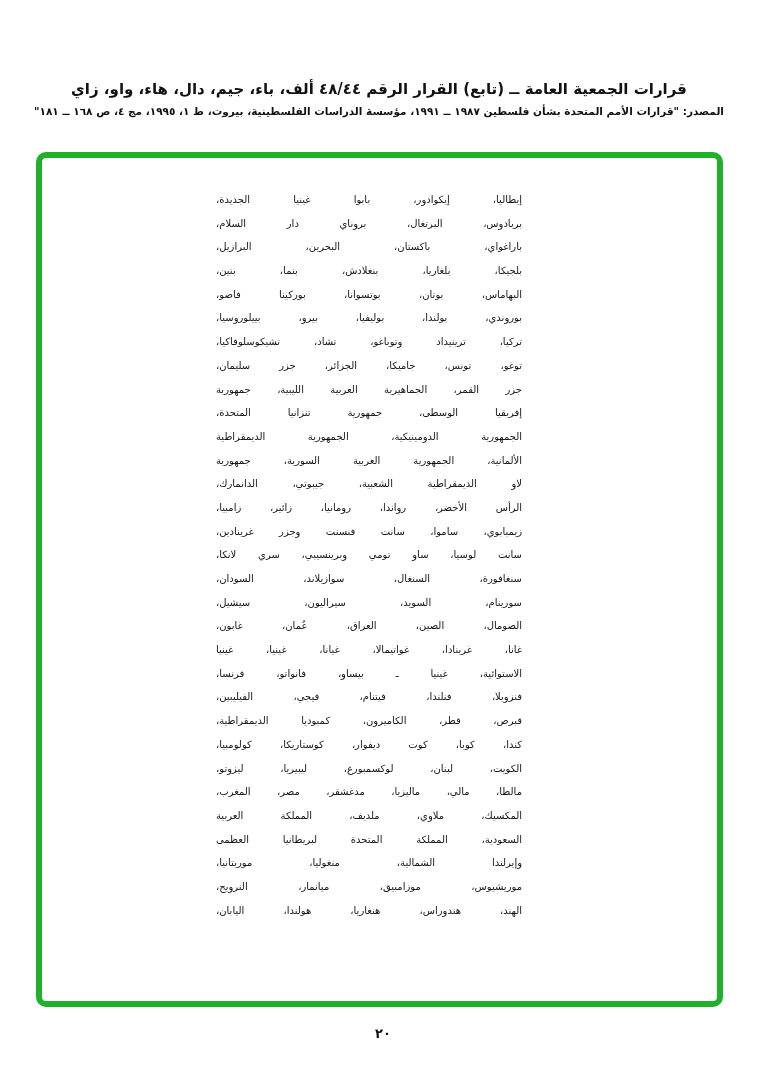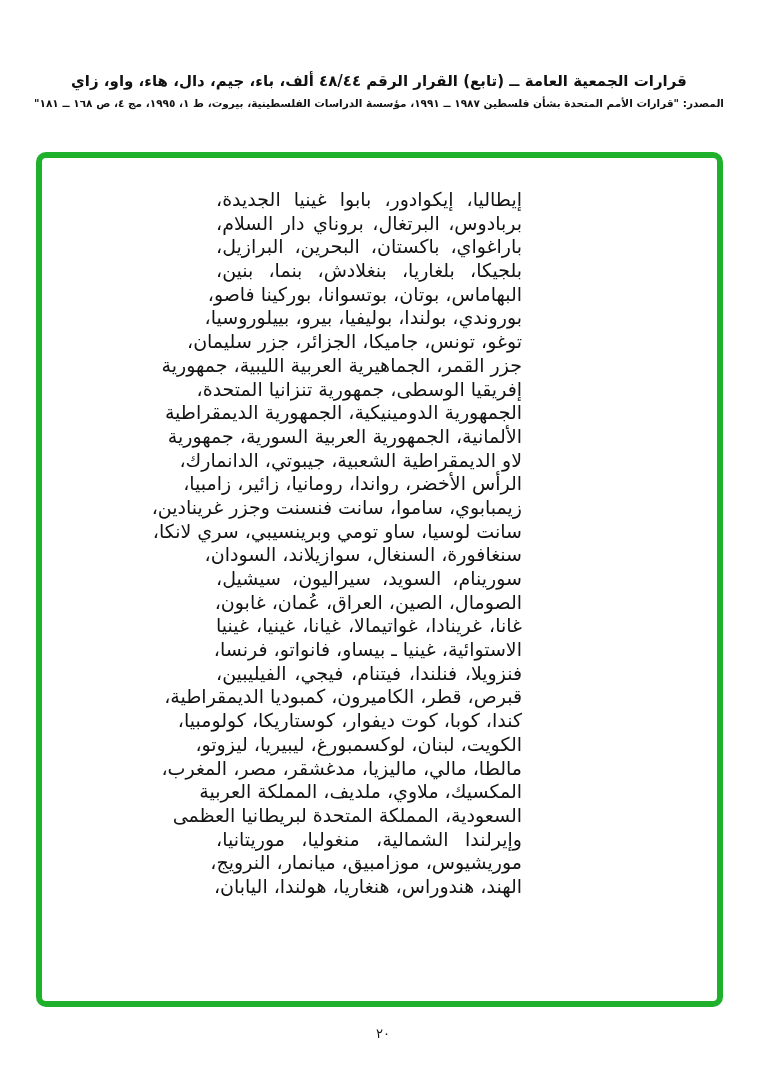--- a/index.html
+++ b/index.html
@@ -22,20 +22,21 @@
     left: 30px;
     right: 30px;
     direction: rtl;
     text-align: center;
   }
   .header-title {
     font-size: 15px;
     font-weight: bold;
     letter-spacing: 0;
     white-space: nowrap;
+    margin-top: 8px;
   }
   .header-source {
     margin-top: 7px;
     font-size: 10.5px;
     font-weight: bold;
     white-space: nowrap;
   }
   .green-box {
     position: absolute;
     left: 36px;
@@ -46,39 +47,39 @@
     border: 6px solid #1fb02c;
     border-radius: 10px;
     background: #ffffff;
   }
   .country-list {
     position: absolute;
     left: 174px;   
     top: 30px;     
     width: 306px;
     direction: rtl;
-    font-size: 19px;
+    font-size: 10px;
     line-height: 23.7px;
     color: #141414;
   }
   .body-line {
     height: 23.7px;
     text-align: justify;
     text-align-last: justify;
     white-space: nowrap;
     overflow: visible;
   }
   .page-number {
     position: absolute;
     left: 0;
     right: 0;
     top: 1026px;
     text-align: center;
     font-size: 13px;
-    font-weight: normal;
+    font-weight: bold;
     direction: rtl;
     padding-left: 8px;
   }
 </style>
 </head>
 <body>
 
 <div class="page">
 
   <div class="header">
@@ -87,20 +88,21 @@
   </div>
 
   <div class="green-box">
     <div class="country-list">
       <div class="body-line">إيطاليا، إيكوادور، بابوا غينيا الجديدة،</div>
       <div class="body-line">بربادوس، البرتغال، بروناي دار السلام،</div>
       <div class="body-line">باراغواي، باكستان، البحرين، البرازيل،</div>
       <div class="body-line">بلجيكا، بلغاريا، بنغلادش، بنما، بنين،</div>
       <div class="body-line">البهاماس، بوتان، بوتسوانا، بوركينا فاصو،</div>
       <div class="body-line">بوروندي، بولندا، بوليفيا، بيرو، بييلوروسيا،</div>
+      <div class="body-line">تركيا، ترينيداد وتوباغو، تشاد، تشيكوسلوفاكيا،</div>
       <div class="body-line">توغو، تونس، جاميكا، الجزائر، جزر سليمان،</div>
       <div class="body-line">جزر القمر، الجماهيرية العربية الليبية، جمهورية</div>
       <div class="body-line">إفريقيا الوسطى، جمهورية تنزانيا المتحدة،</div>
       <div class="body-line">الجمهورية الدومينيكية، الجمهورية الديمقراطية</div>
       <div class="body-line">الألمانية، الجمهورية العربية السورية، جمهورية</div>
       <div class="body-line">لاو الديمقراطية الشعبية، جيبوتي، الدانمارك،</div>
       <div class="body-line">الرأس الأخضر، رواندا، رومانيا، زائير، زامبيا،</div>
       <div class="body-line">زيمبابوي، ساموا، سانت فنسنت وجزر غرينادين،</div>
       <div class="body-line">سانت لوسيا، ساو تومي وبرينسيبي، سري لانكا،</div>
       <div class="body-line">سنغافورة، السنغال، سوازيلاند، السودان،</div>

